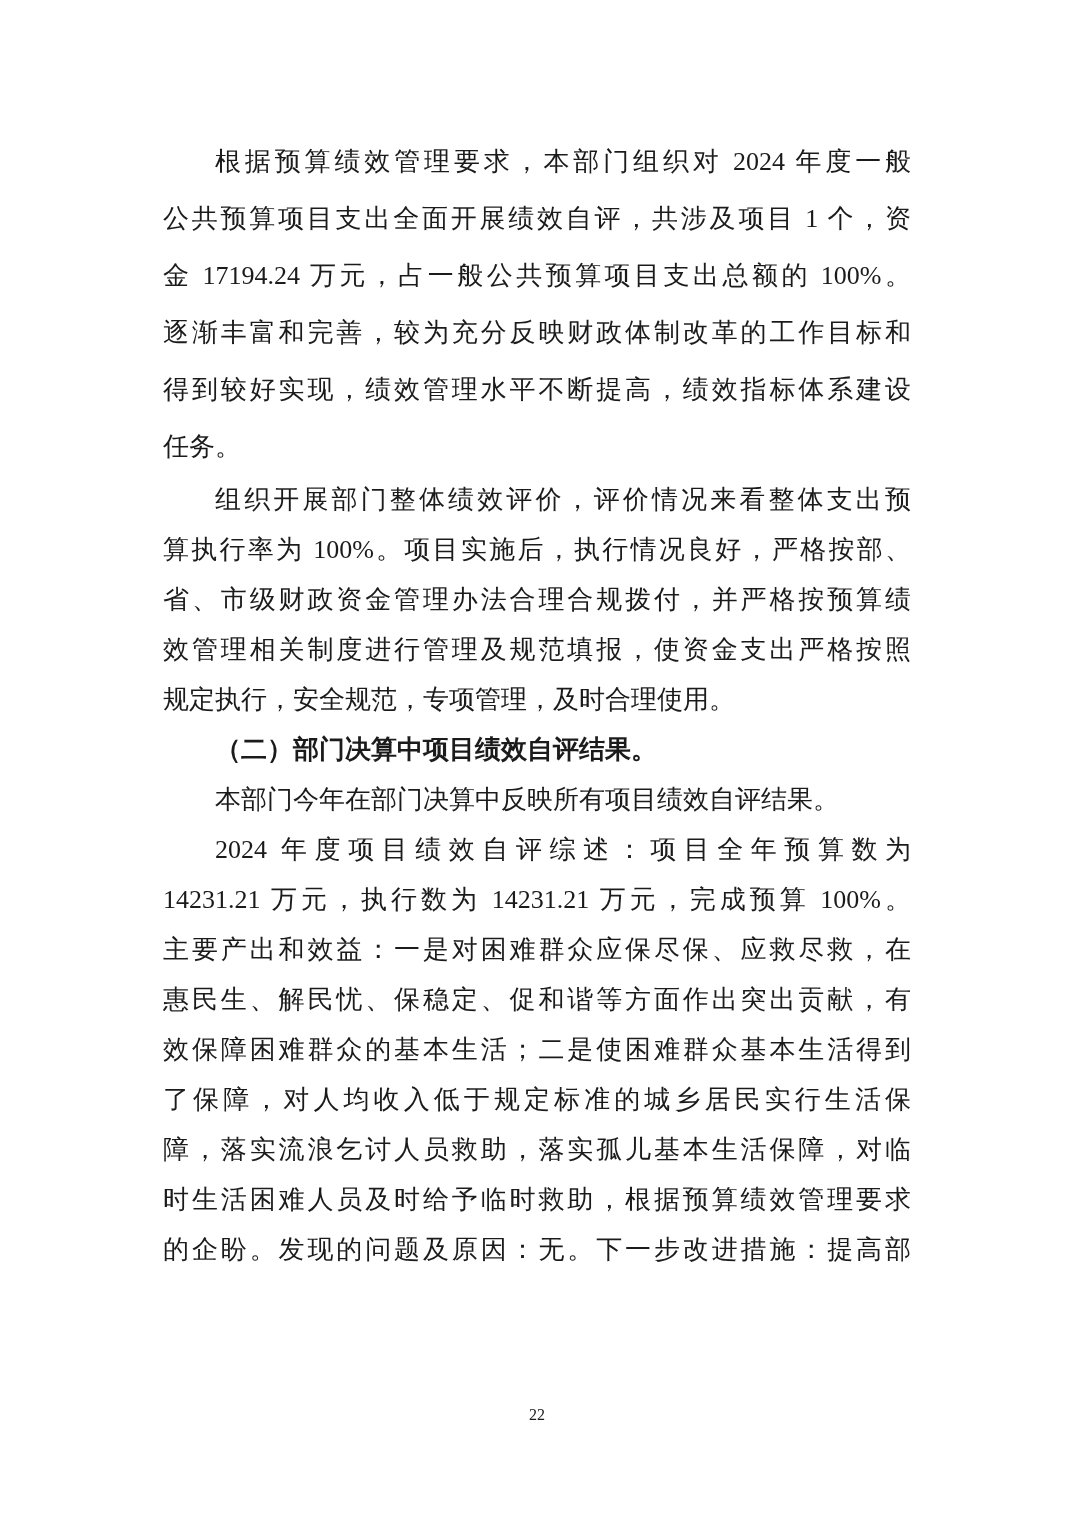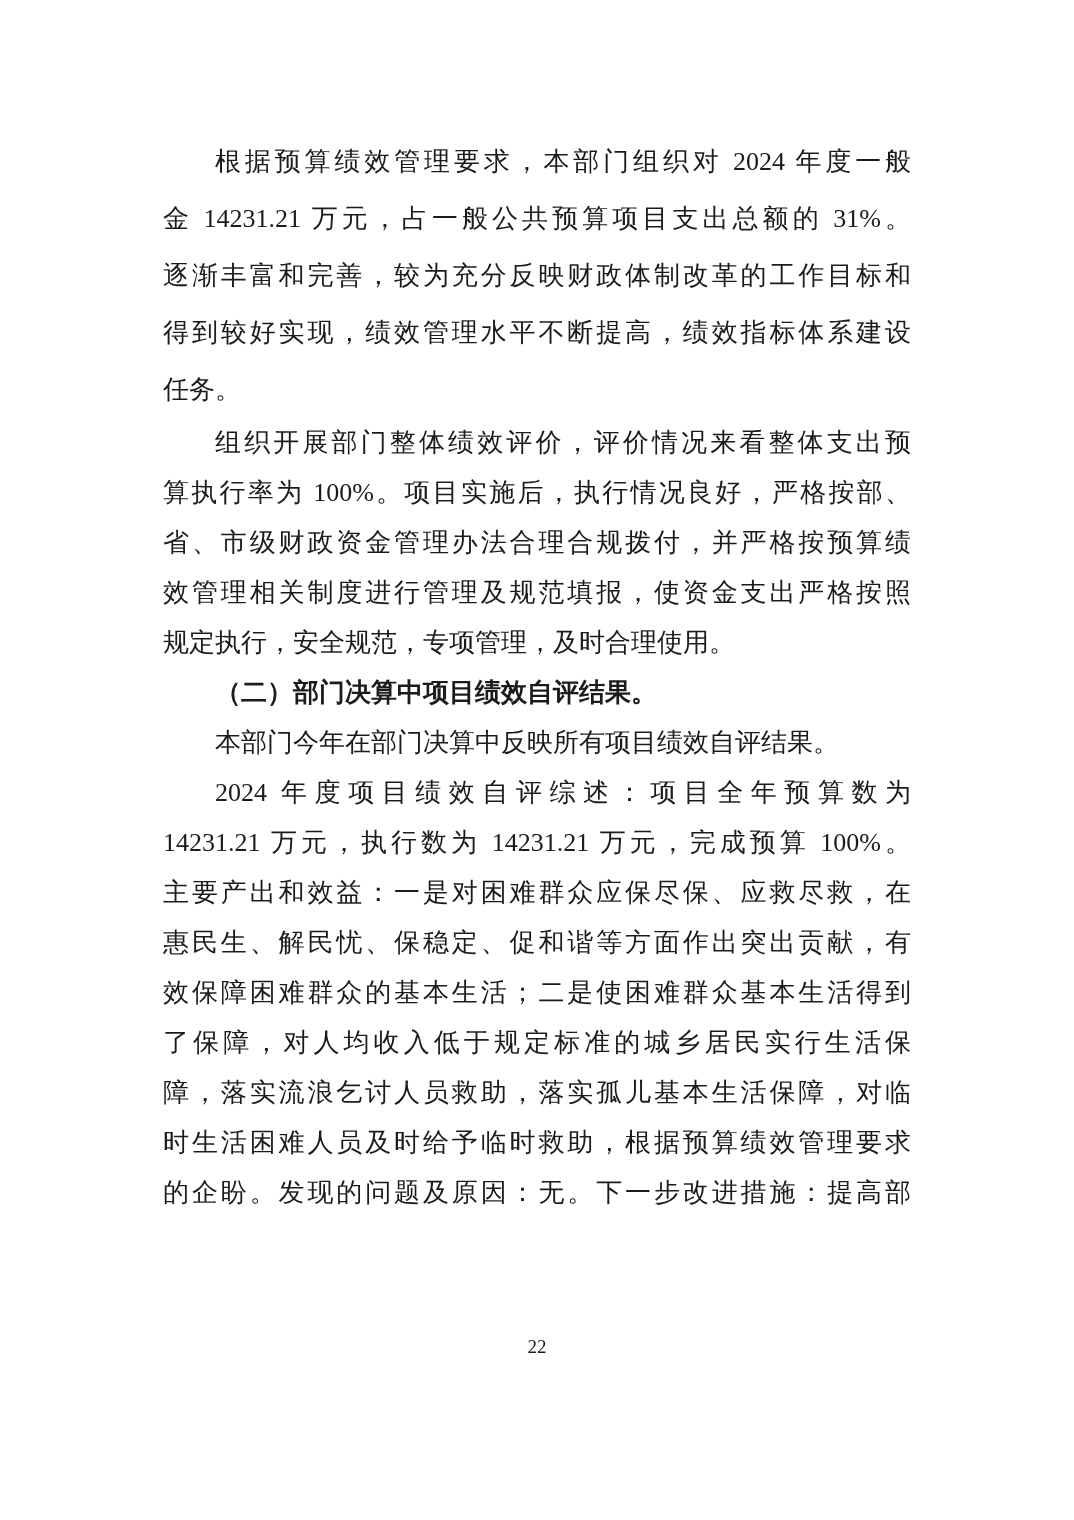--- a/index.html
+++ b/index.html
@@ -41,38 +41,39 @@
   }
   .endline {
     text-align-last: left;
   }
   .heading {
     font-weight: bold;
     text-align-last: left;
   }
   .pagenum {
     position: absolute;
-    top: 1332px;
+    top: 1400px;
     left: 0;
     width: 100%;
     text-align: center;
-    font-size: 19px;
+    font-size: 16px;
     line-height: 30px;
     color: #1b1b1b;
   }
 </style>
 </head>
 <body>
 
 <div class="page">
   <div class="content">
 
     <div>
       <div class="line p1line indent">根据预算绩效管理要求，本部门组织对 2024 年度一般</div>
-      <div class="line p1line">金 14231.21 万元，占一般公共预算项目支出总额的 31%。</div>
+      <div class="line p1line">公共预算项目支出全面开展绩效自评，共涉及项目 1 个，资</div>
+      <div class="line p1line">金 17194.24 万元，占一般公共预算项目支出总额的 100%。</div>
       <div class="line p1line">逐渐丰富和完善，较为充分反映财政体制改革的工作目标和</div>
       <div class="line p1line">得到较好实现，绩效管理水平不断提高，绩效指标体系建设</div>
       <div class="line p1line endline">任务。</div>
     </div>
 
     <div>
       <div class="line indent">组织开展部门整体绩效评价，评价情况来看整体支出预</div>
       <div class="line">算执行率为 100%。项目实施后，执行情况良好，严格按部、</div>
       <div class="line">省、市级财政资金管理办法合理合规拨付，并严格按预算绩</div>
       <div class="line">效管理相关制度进行管理及规范填报，使资金支出严格按照</div>

